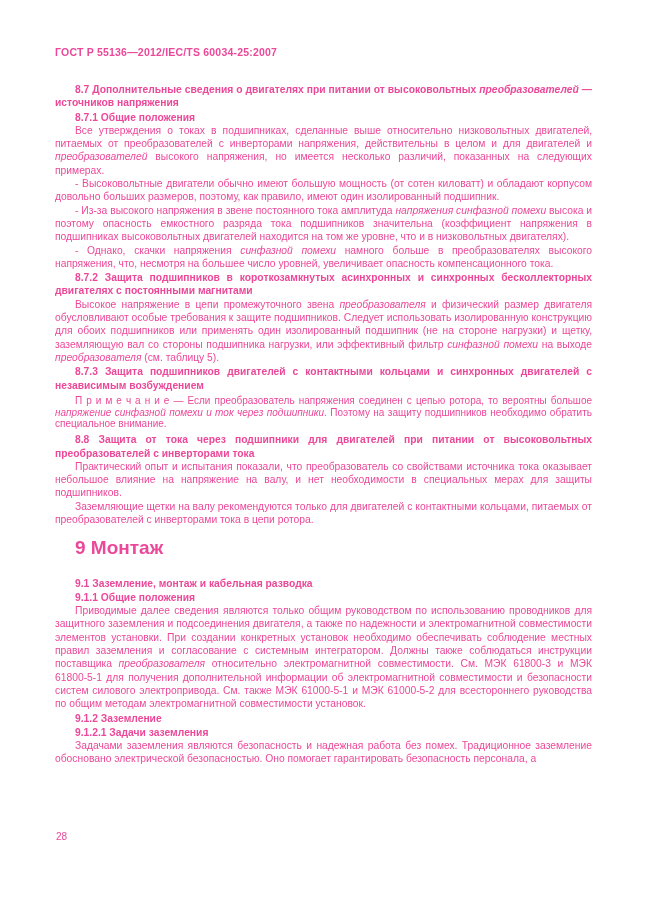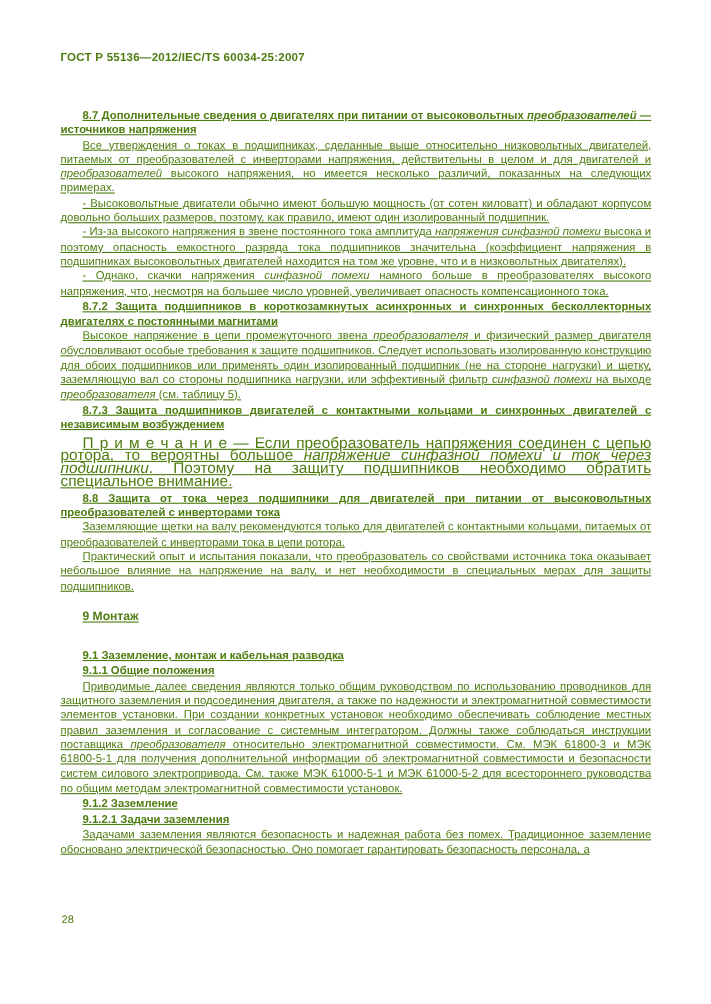--- a/index.html
+++ b/index.html
@@ -2,94 +2,94 @@
 <html lang="ru"><head>
 <meta charset="utf-8">
 <style>
   html, body { margin: 0; padding: 0; background: #ffffff; }
   .page {
     position: relative;
     width: 630px;
     height: 913px;
     background: #ffffff;
     font-family: "Liberation Sans", sans-serif;
-    color: #4d7c0f;
+    color: #ec4899;
     overflow: hidden;
   }
   .doc-header {
     position: absolute;
     left: 55px;
     top: 46px;
     font-size: 10.5px;
     font-weight: bold;
     letter-spacing: 0.2px;
     white-space: nowrap;
   }
   .doc-content {
     position: absolute;
     left: 55px;
-    top: 98px;
+    top: 82px;
     width: 537px;
     font-size: 10.3px;
     line-height: 13.3px;
     text-align: justify;
     hyphens: auto;
-    text-decoration: underline;
     -webkit-hyphens: auto;
   }
   .doc-content p {
     margin: 0;
     text-indent: 20px;
   }
   .doc-content p.heading {
     font-weight: bold;
     margin-top: 1px;
   }
   .doc-content p.section {
-    font-size: 11px;
+    font-size: 19px;
     font-weight: bold;
     margin: 15px 0 14px 0;
     text-align: left;
   }
   .doc-content p.sub {
     font-weight: bold;
     margin-top: 22px;
   }
   .doc-content p.note {
-    font-size: 14px;
+    font-size: 10px;
     line-height: 11.8px;
     margin: 3px 0 3px 0;
   }
   .it { font-style: italic; }
   .page-number {
     position: absolute;
     left: 56px;
     top: 831px;
     font-size: 10px;
   }
 </style>
 </head>
 <body>
 
 <div class="page">
   <div class="doc-header">ГОСТ Р 55136—2012/IEC/TS 60034-25:2007</div>
 
   <div class="doc-content">
       <p class="heading"><span>8.7 Дополнительные сведения о двигателях при питании от высоковольтных </span><span class="it">преобразователей</span><span> — источников напряжения</span></p>
+      <p class="heading"><span>8.7.1 Общие положения</span></p>
       <p class="para"><span>Все утверждения о токах в подшипниках, сделанные выше относительно низковольтных двигателей, питаемых от преобразователей с инверторами напряжения, действительны в целом и для двигателей и </span><span class="it">преобразователей</span><span> высокого напряжения, но имеется несколько различий, показанных на следующих примерах.</span></p>
       <p class="para"><span>- Высоковольтные двигатели обычно имеют большую мощность (от сотен киловатт) и обладают корпусом довольно больших размеров, поэтому, как правило, имеют один изолированный подшипник.</span></p>
       <p class="para"><span>- Из-за высокого напряжения в звене постоянного тока амплитуда </span><span class="it">напряжения синфазной помехи</span><span> высока и поэтому опасность емкостного разряда тока подшипников значительна (коэффициент напряжения в подшипниках высоковольтных двигателей находится на том же уровне, что и в низковольтных двигателях).</span></p>
       <p class="para"><span>- Однако, скачки напряжения </span><span class="it">синфазной помехи</span><span> намного больше в преобразователях высокого напряжения, что, несмотря на большее число уровней, увеличивает опасность компенсационного тока.</span></p>
       <p class="heading"><span>8.7.2 Защита подшипников в короткозамкнутых асинхронных и синхронных бесколлекторных двигателях с постоянными магнитами</span></p>
       <p class="para"><span>Высокое напряжение в цепи промежуточного звена </span><span class="it">преобразователя</span><span> и физический размер двигателя обусловливают особые требования к защите подшипников. Следует использовать изолированную конструкцию для обоих подшипников или применять один изолированный подшипник (не на стороне нагрузки) и щетку, заземляющую вал со стороны подшипника нагрузки, или эффективный фильтр </span><span class="it">синфазной помехи</span><span> на выходе </span><span class="it">преобразователя</span><span> (см. таблицу 5).</span></p>
       <p class="heading"><span>8.7.3 Защита подшипников двигателей с контактными кольцами и синхронных двигателей с независимым возбуждением</span></p>
       <p class="note"><span>П р и м е ч а н и е — Если преобразователь напряжения соединен с цепью ротора, то вероятны большое </span><span class="it">напряжение синфазной помехи и ток через подшипники</span><span>. Поэтому на защиту подшипников необходимо обратить специальное внимание.</span></p>
       <p class="heading"><span>8.8 Защита от тока через подшипники для двигателей при питании от высоковольтных преобразователей с инверторами тока</span></p>
+      <p class="para"><span>Практический опыт и испытания показали, что преобразователь со свойствами источника тока оказывает небольшое влияние на напряжение на валу, и нет необходимости в специальных мерах для защиты подшипников.</span></p>
       <p class="para"><span>Заземляющие щетки на валу рекомендуются только для двигателей с контактными кольцами, питаемых от преобразователей с инверторами тока в цепи ротора.</span></p>
-      <p class="para"><span>Практический опыт и испытания показали, что преобразователь со свойствами источника тока оказывает небольшое влияние на напряжение на валу, и нет необходимости в специальных мерах для защиты подшипников.</span></p>
       <p class="section"><span>9 Монтаж</span></p>
       <p class="sub"><span>9.1 Заземление, монтаж и кабельная разводка</span></p>
       <p class="heading"><span>9.1.1 Общие положения</span></p>
       <p class="para"><span>Приводимые далее сведения являются только общим руководством по использованию проводников для защитного заземления и подсоединения двигателя, а также по надежности и электромагнитной совместимости элементов установки. При создании конкретных установок необходимо обеспечивать соблюдение местных правил заземления и согласование с системным интегратором. Должны также соблюдаться инструкции поставщика </span><span class="it">преобразователя</span><span> относительно электромагнитной совместимости. См. МЭК 61800-3 и МЭК 61800-5-1 для получения дополнительной информации об электромагнитной совместимости и безопасности систем силового электропривода. См. также МЭК 61000-5-1 и МЭК 61000-5-2 для всестороннего руководства по общим методам электромагнитной совместимости установок.</span></p>
       <p class="heading"><span>9.1.2 Заземление</span></p>
       <p class="heading"><span>9.1.2.1 Задачи заземления</span></p>
       <p class="para"><span>Задачами заземления являются безопасность и надежная работа без помех. Традиционное заземление обосновано электрической безопасностью. Оно помогает гарантировать безопасность персонала, а</span></p>
     </div>
 
   <div class="page-number">28</div>

